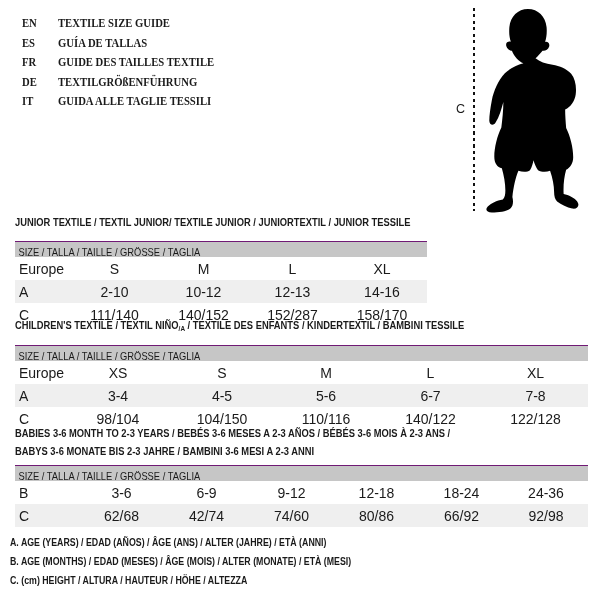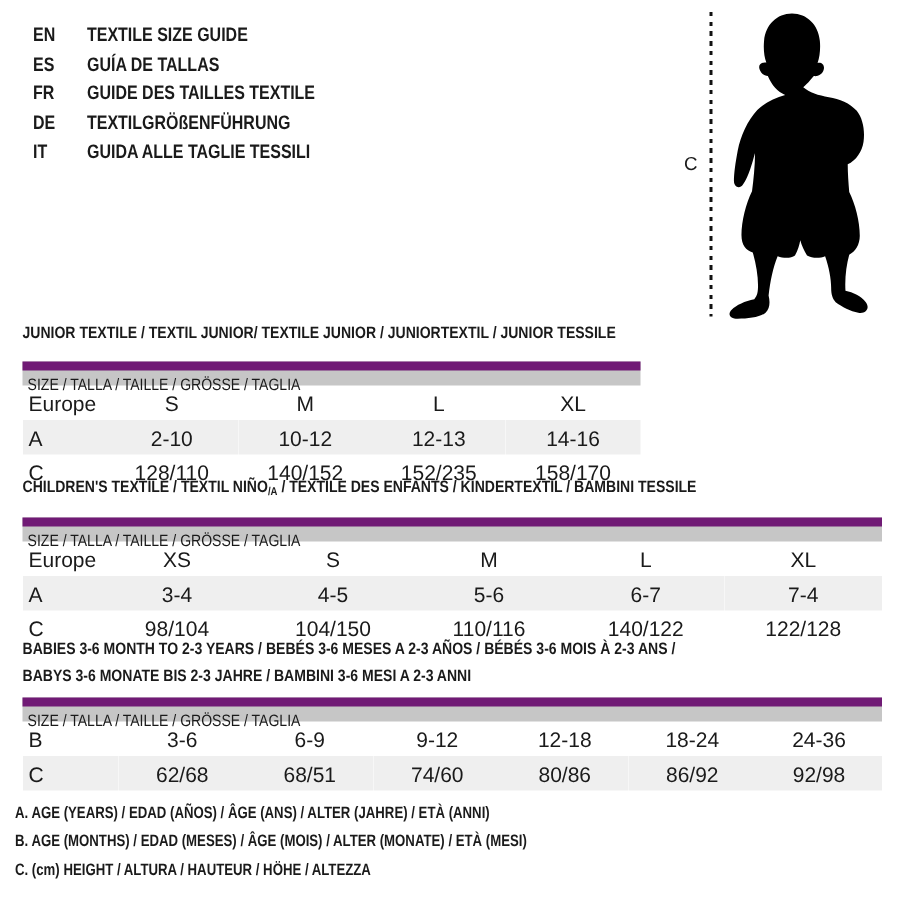--- a/index.html
+++ b/index.html
@@ -2,21 +2,21 @@
 <html><head>
 <meta charset="utf-8">
 <style>
   html,body{margin:0;padding:0;background:#fff;}
   .canvas{
     position:relative;width:600px;height:600px;background:#ffffff;overflow:hidden;
     font-family:"Liberation Sans","DejaVu Sans",sans-serif;color:#1a1a1a;
   }
   
   .langs{position:absolute;left:22px;top:13px;}
-  .lang-row{position:relative;height:19.5px;width:420px;}
+  .lang-row{position:relative;height:19.5px;width:420px;font-family:Liberation Serif, serif;}
   .lang-code,.lang-title{
     position:absolute;top:0;font-weight:bold;font-size:13px;line-height:19.5px;
     white-space:nowrap;transform:scaleX(0.82);transform-origin:0 0;letter-spacing:0;
   }
   .lang-code{left:0;}
   .lang-title{left:36px;}
   
   .fig-dotted{
     position:absolute;left:473px;top:8px;width:2px;height:203px;
     background-image:repeating-linear-gradient(to bottom,#121212 0 3px,transparent 3px 6.5px);
@@ -25,21 +25,21 @@
   .baby-svg{position:absolute;left:482px;top:8px;}
   
   .sec-title{
     position:absolute;font-weight:bold;font-size:11px;white-space:nowrap;
     transform:scaleX(0.85);transform-origin:0 0;
   }
   .sec-title .tline{display:block;line-height:18px;}
   .sub-a{font-size:7.5px;vertical-align:-2px;font-weight:bold;}
   
   .size-bar{
-    position:absolute;height:16px;background:#c6c6c6;border-top:6px solid #701a75;
+    position:absolute;height:16px;background:#c6c6c6;border-top:1px solid #701a75;
     box-sizing:border-box;
   }
   .size-bar span{
     display:inline-block;font-size:11px;line-height:15px;padding-left:4px;
     white-space:nowrap;transform:scaleX(0.85);transform-origin:0 0;
   }
   
   table{position:absolute;border-collapse:collapse;table-layout:fixed;}
   td{height:23px;padding:0;font-size:14px;text-align:center;vertical-align:middle;overflow:hidden;}
   td.rowlabel{text-align:left;padding-left:4px;}
@@ -132,23 +132,23 @@
     </tr>
     <tr class="shade">
       <td class="rowlabel">A</td>
       <td>2-10</td>
       <td>10-12</td>
       <td>12-13</td>
       <td>14-16</td>
     </tr>
     <tr>
       <td class="rowlabel">C</td>
-      <td>128/110</td>
+      <td>111/140</td>
       <td>140/152</td>
-      <td>152/235</td>
+      <td>152/287</td>
       <td>158/170</td>
     </tr>
   </tbody>
     </table>
 
   <div class="sec-title" style="left:15px;top:319px;">
     <span>CHILDREN'S TEXTILE / TEXTIL NIÑO</span><span class="sub-a">/A</span><span> / TEXTILE DES ENFANTS / KINDERTEXTIL / BAMBINI TESSILE</span>
   </div>
   <div class="size-bar" style="left:15px;top:345px;width:573px;">
     <span>SIZE / TALLA / TAILLE / GRÖSSE / TAGLIA</span>
@@ -170,21 +170,21 @@
       <td>M</td>
       <td>L</td>
       <td>XL</td>
     </tr>
     <tr class="shade">
       <td class="rowlabel">A</td>
       <td>3-4</td>
       <td>4-5</td>
       <td>5-6</td>
       <td>6-7</td>
-      <td>7-4</td>
+      <td>7-8</td>
     </tr>
     <tr>
       <td class="rowlabel">C</td>
       <td>98/104</td>
       <td>104/150</td>
       <td>110/116</td>
       <td>140/122</td>
       <td>122/128</td>
     </tr>
   </tbody>
@@ -213,24 +213,24 @@
       <td>3-6</td>
       <td>6-9</td>
       <td>9-12</td>
       <td>12-18</td>
       <td>18-24</td>
       <td>24-36</td>
     </tr>
     <tr class="shade">
       <td class="rowlabel">C</td>
       <td>62/68</td>
-      <td>68/51</td>
+      <td>42/74</td>
       <td>74/60</td>
       <td>80/86</td>
-      <td>86/92</td>
+      <td>66/92</td>
       <td>92/98</td>
     </tr>
   </tbody>
     </table>
 
   <div class="notes">
     <div class="note-line">A. AGE (YEARS) / EDAD (AÑOS) / ÂGE (ANS) / ALTER (JAHRE) / ETÀ (ANNI)</div>
     <div class="note-line">B. AGE (MONTHS) / EDAD (MESES) / ÂGE (MOIS) / ALTER (MONATE) / ETÀ (MESI)</div>
     <div class="note-line">C. (cm) HEIGHT / ALTURA / HAUTEUR / HÖHE / ALTEZZA</div>
   </div>

